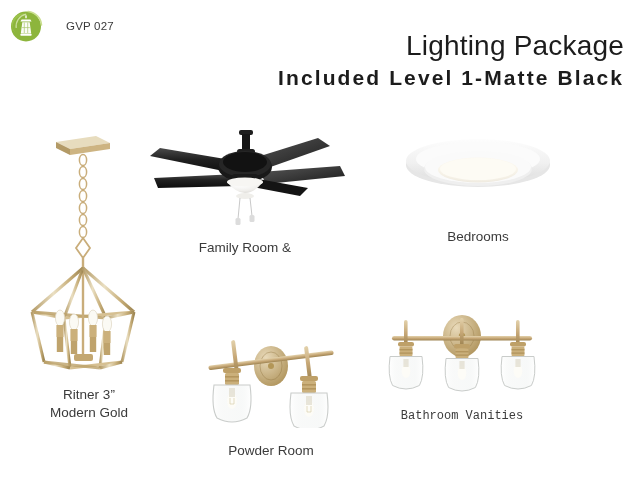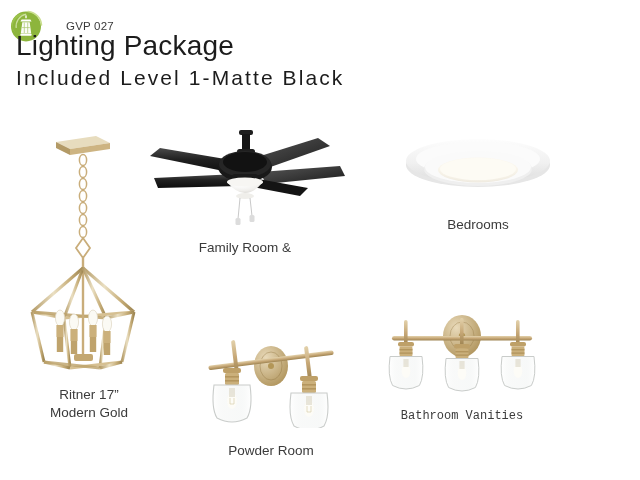--- a/index.html
+++ b/index.html
@@ -10,44 +10,44 @@
     overflow: hidden;
   }
   #page { position: relative; width: 640px; height: 480px; background: #fff; }
 
   
   .brand { position: absolute; left: 6px; top: 6px; display: flex; align-items: center; gap: 20px; }
   .brand-logo { width: 40px; height: 40px; display: block; }
   .brand-code { font-size: 11.5px; color: #3a3a3a; letter-spacing: .2px; white-space: nowrap; }
 
   
-  .title-wrap { position: absolute; left: 0; top: 30px; width: 624px; text-align: left; margin-left: 16px; }
+  .title-wrap { position: absolute; left: 0; top: 30px; width: 624px; text-align: right; }
   .title-main {
     font-size: 28px; font-weight: 400; color: #1c1c1c;
     line-height: 1.16; letter-spacing: .2px;
   }
   .title-sub {
-    font-size: 21px; font-weight: 400; color: #1c1c1c;
+    font-size: 21px; font-weight: 700; color: #1c1c1c;
     letter-spacing: 2.1px; line-height: 1.3; margin-top: 2px;
   }
 
   
   .prod { position: absolute; }
   .caption {
     text-align: center; color: #3b3b3b; font-size: 13.5px;
     line-height: 1.35; white-space: nowrap;
   }
   .caption.sm { font-size: 12px; font-family: Liberation Mono, monospace; }
 
   .pendant   { left: 14px;  top: 122px; width: 150px; }
   .pendant .caption { margin-top: 6px; }
   .fan       { left: 140px; top: 126px; width: 210px; }
   .fan .caption { margin-top: 8px; }
   .flush     { left: 378px; top: 132px; width: 200px; }
-  .flush .caption { margin-top: 12px; }
+  .flush .caption { margin-top: 24px; }
   .vanity2   { left: 196px; top: 324px; width: 150px; }
   .vanity2 .caption { margin-top: 14px; }
   .vanity3   { left: 378px; top: 306px; width: 168px; }
   .vanity3 .caption { margin-top: 6px; }
 
   svg { display: block; }
 </style>
 </head>
 <body>
 
@@ -169,21 +169,21 @@
           </g>
           <g transform="translate(93,202)">
             <ellipse cx="0" cy="0" rx="4.6" ry="8" fill="#FBFAF4" stroke="#DED6C2" stroke-width=".7"></ellipse>
             <rect x="-3.6" y="7" width="7.2" height="12" fill="#CBB07B"></rect>
             <rect x="-3.2" y="19" width="6.4" height="12" fill="#BFA36C"></rect>
           </g>
         </g>
       </svg>
     </span>
     <div class="caption">
-      <div>Ritner 17”</div>
+      <div>Ritner 3”</div>
       <div>Modern Gold</div>
     </div>
   </div>
 
   <div class="prod fan">
     <span>
       <svg width="210" height="105" viewBox="0 0 210 105">
         <defs>
           <linearGradient id="blade" x1="0" y1="0" x2="0" y2="1">
             <stop offset="0" stop-color="#4a4a4a"></stop>

